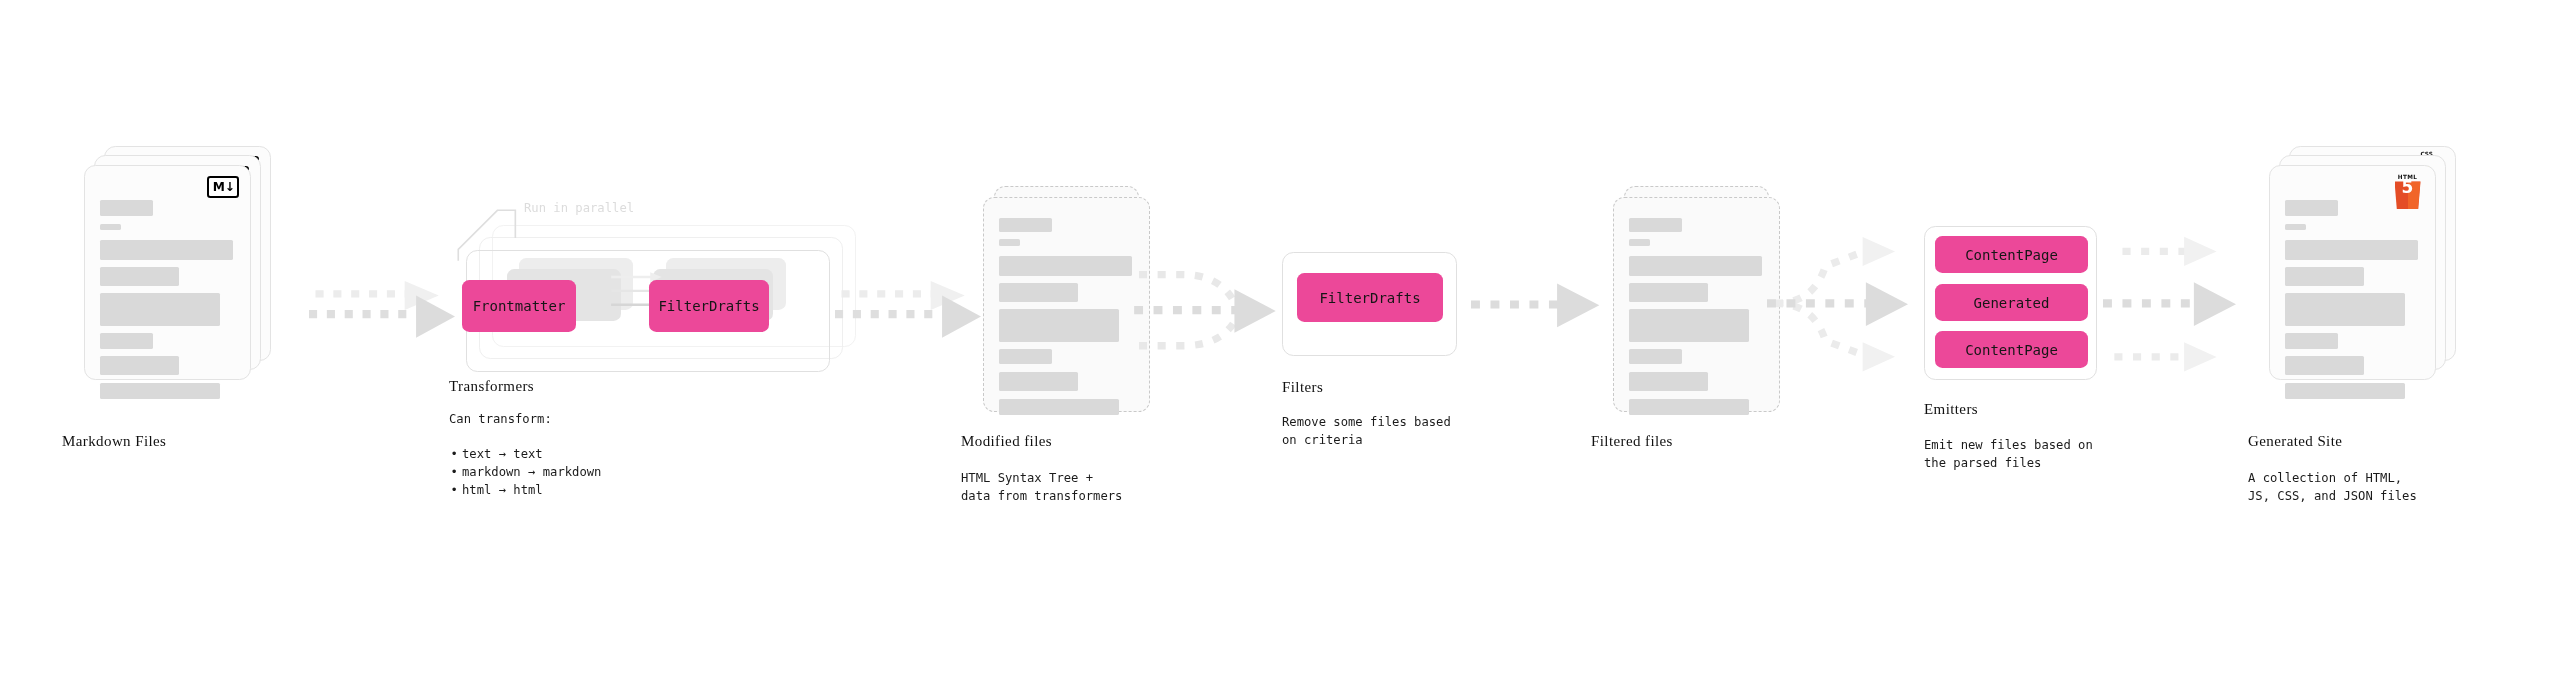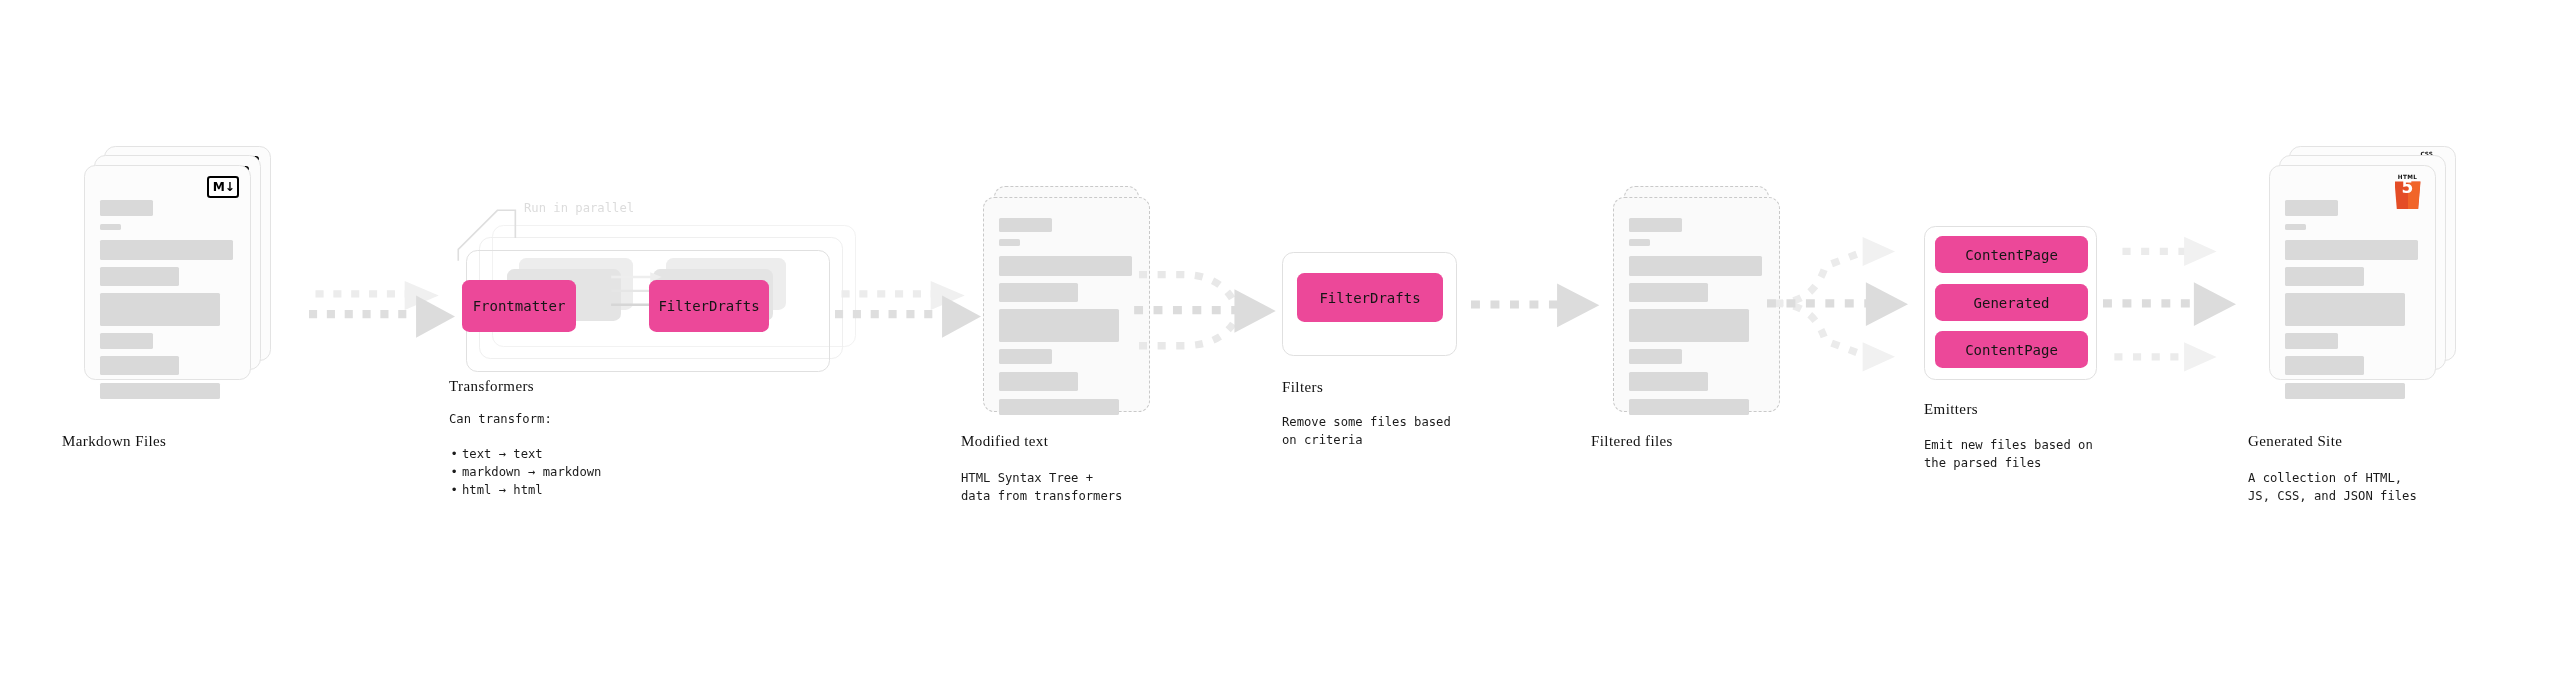--- a/index.html
+++ b/index.html
@@ -228,21 +228,21 @@
         <div class="ln" style="width:21px;height:6.5px;margin-bottom:9.8px;"></div>
         <div class="ln" style="width:133px;height:20.3px;"></div>
         <div class="ln" style="width:79px;height:18.7px;"></div>
         <div class="ln" style="width:120px;height:32.5px;"></div>
         <div class="ln" style="width:53px;height:15.4px;"></div>
         <div class="ln" style="width:79px;height:19.5px;"></div>
         <div class="ln" style="width:120px;height:16.3px;"></div>
       </div>
     </div>
   </div>
-  <div class="title" style="left:961px;top:433px;">Modified text</div>
+  <div class="title" style="left:961px;top:433px;">Modified files</div>
   <div class="sub" style="left:961px;top:469px;"><span>HTML Syntax Tree +</span><br><span>data from transformers</span></div>
 
   <svg class="arrowsvg" style="left:1134px;top:260px;width:154px;height:89px;" viewBox="0 0 190 110" width="154" height="89">
     <g fill="none" stroke="#e8e8e8" stroke-width="9" stroke-dasharray="10 13">
       <path d="M6 18 L60 18 Q112 18 128 62"></path>
       <path d="M6 106 L60 106 Q112 106 128 68"></path>
     </g>
     <g fill="none" stroke="#dcdcdc" stroke-width="10" stroke-dasharray="11 13">
       <line x1="0" y1="62" x2="128" y2="62"></line>
     </g>

